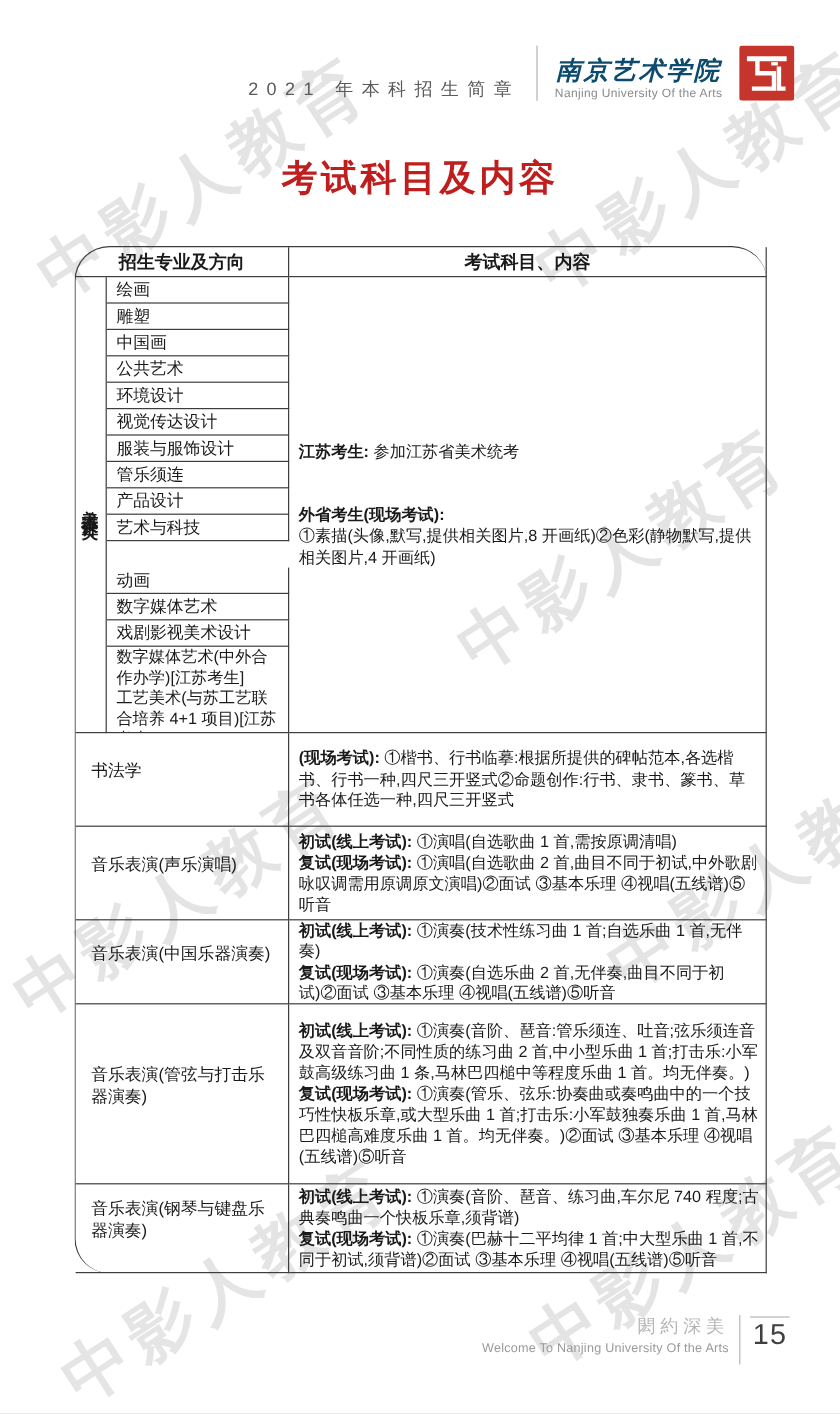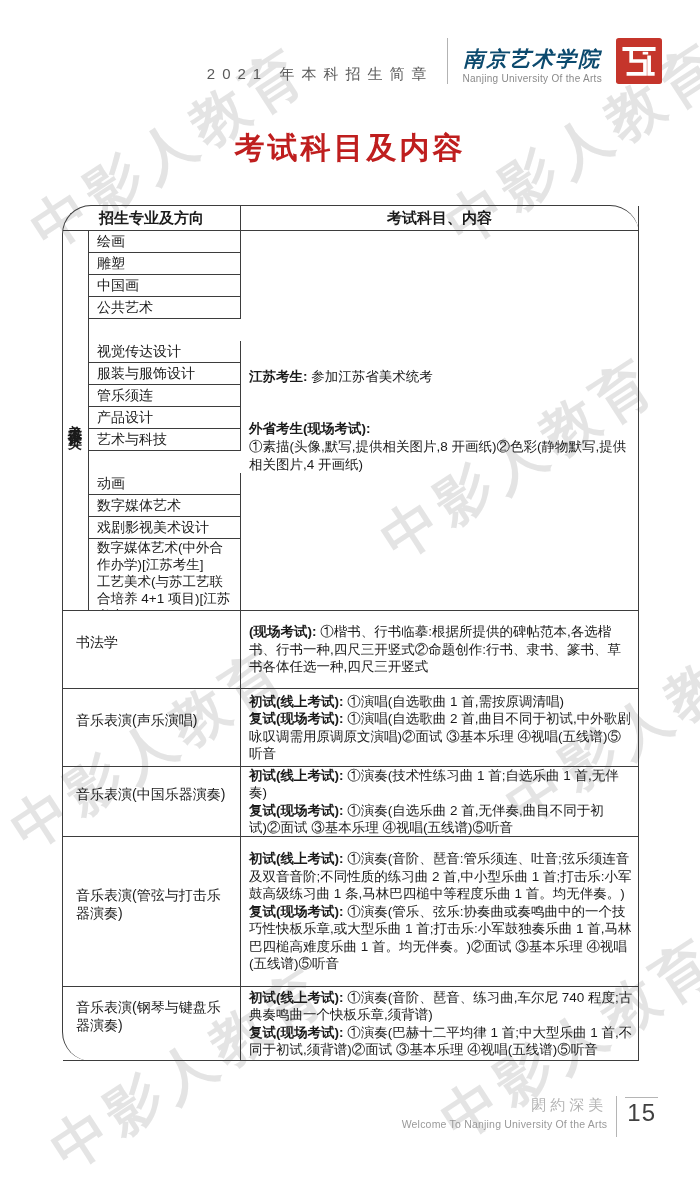--- a/index.html
+++ b/index.html
@@ -97,20 +97,21 @@
     <div class="cell th" style="grid-area:1/3/2/4">考试科目、内容</div>
 
     <div class="cell cat" style="grid-area:2/1/17/2">
       <span>美术设计类</span>
     </div>
 
     <div class="cell mcell" style="grid-row:2;grid-column:2">绘画</div>
     <div class="cell mcell" style="grid-row:3;grid-column:2">雕塑</div>
     <div class="cell mcell" style="grid-row:4;grid-column:2">中国画</div>
     <div class="cell mcell" style="grid-row:5;grid-column:2">公共艺术</div>
+    <div class="cell mcell" style="grid-row:6;grid-column:2">环境设计</div>
     <div class="cell mcell" style="grid-row:7;grid-column:2">视觉传达设计</div>
     <div class="cell mcell" style="grid-row:8;grid-column:2">服装与服饰设计</div>
     <div class="cell mcell" style="grid-row:9;grid-column:2">管乐须连</div>
     <div class="cell mcell" style="grid-row:11;grid-column:2">艺术与科技</div>
     <div class="cell mcell" style="grid-row:10;grid-column:2">产品设计</div>
     <div class="cell mcell" style="grid-row:13;grid-column:2">动画</div>
     <div class="cell mcell" style="grid-row:14;grid-column:2">数字媒体艺术</div>
     <div class="cell mcell" style="grid-row:15;grid-column:2">戏剧影视美术设计</div>
     <div class="cell mcell-merged" style="grid-row:16;grid-column:2">
       <div>数字媒体艺术(中外合作办学)[江苏考生]</div>

